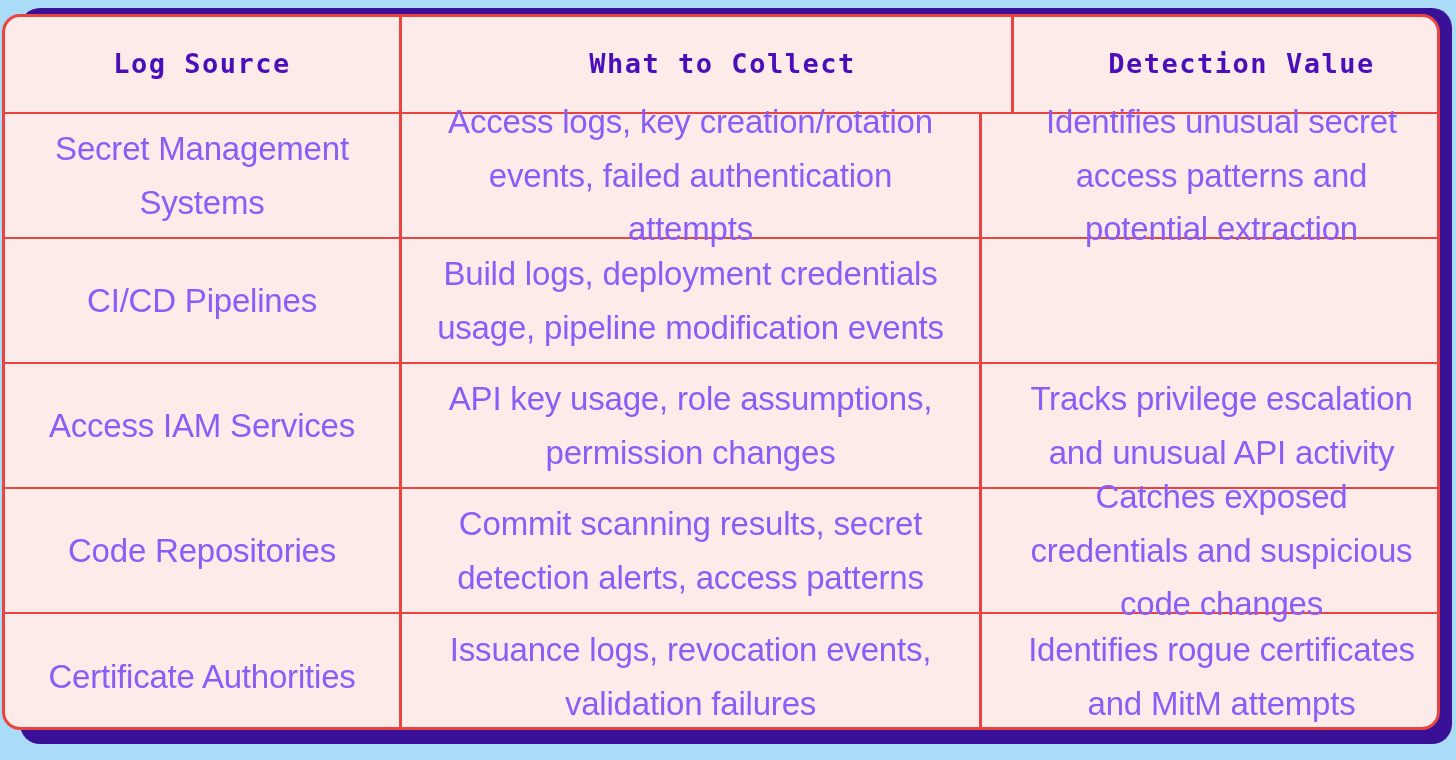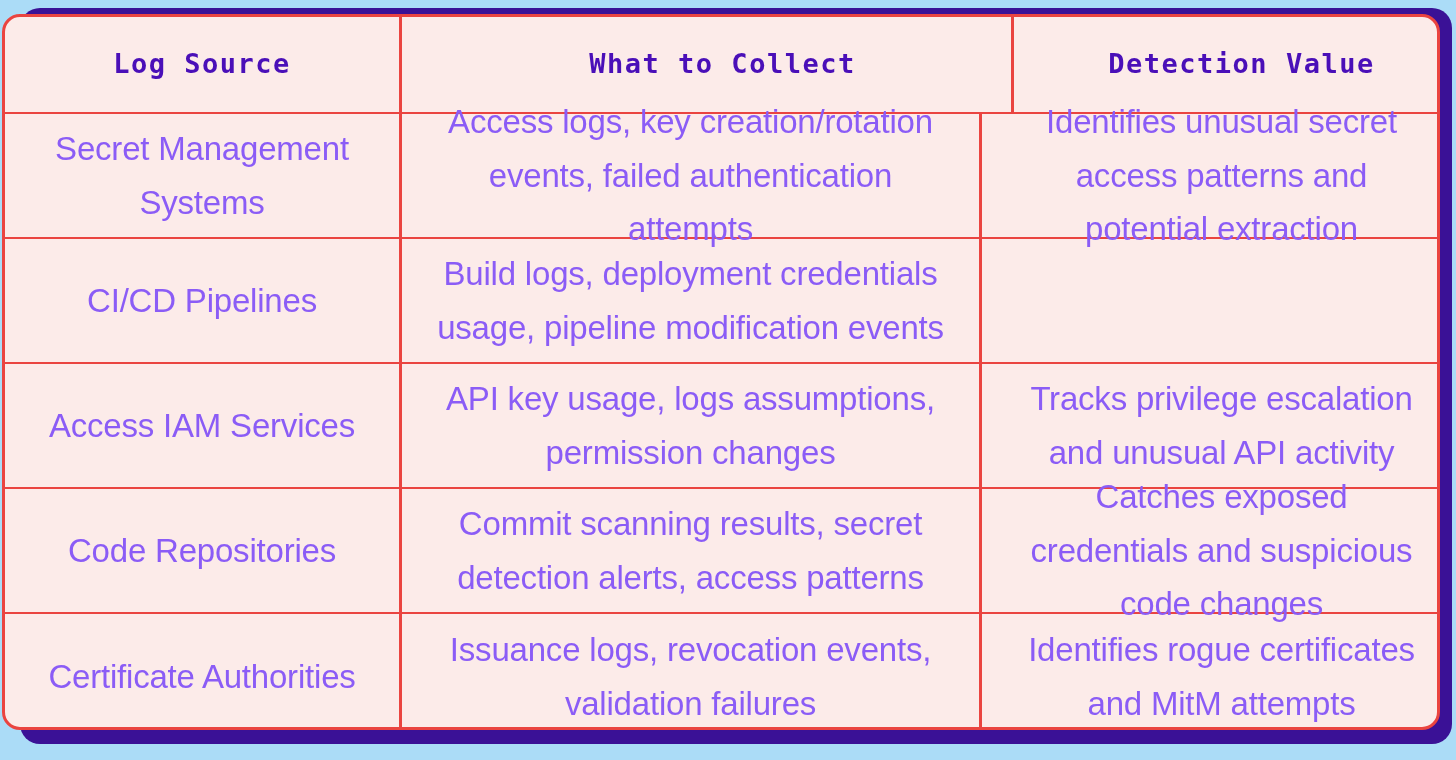--- a/index.html
+++ b/index.html
@@ -157,21 +157,21 @@
       <div class="tbl-cell col-2">
         <span class="cell-text mid">Build logs, deployment credentials usage, pipeline modification events</span>
       </div>
     </div>
 
     <div class="tbl-row body-row">
       <div class="tbl-cell col-1">
         <span class="cell-text narrow">Access IAM Services</span>
       </div>
       <div class="tbl-cell col-2">
-        <span class="cell-text mid">API key usage, logs assumptions, permission changes</span>
+        <span class="cell-text mid">API key usage, role assumptions, permission changes</span>
       </div>
       <div class="tbl-cell col-3 col-last">
         <span class="cell-text wide">Tracks privilege escalation and unusual API activity</span>
       </div>
     </div>
 
     <div class="tbl-row body-row">
       <div class="tbl-cell col-1">
         <span class="cell-text narrow">Code Repositories</span>
       </div>

